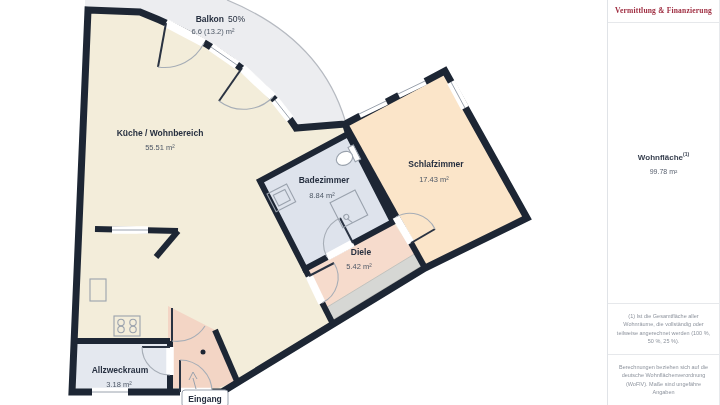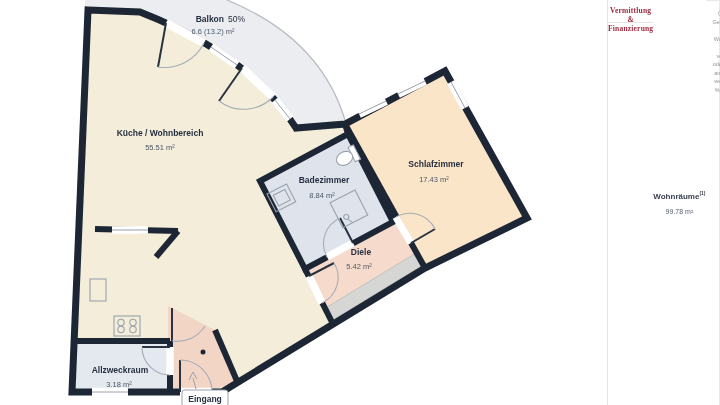--- a/index.html
+++ b/index.html
@@ -18,21 +18,21 @@
   .fixw{stroke:#9aa2ad;stroke-width:1.1;fill:#ffffff;}
   .outerline{stroke:#b6bac1;stroke-width:1.2;fill:none;}
   
   .rname{font:700 8.5px "Liberation Sans",sans-serif;fill:#273040;}
   .rsub{font:400 8.5px "Liberation Sans",sans-serif;fill:#273040;}
   .rarea{font:400 7.5px "Liberation Sans",sans-serif;fill:#4e5866;}
   .tmid{text-anchor:middle;}
   
   .sidebar{position:absolute;left:607px;top:0;width:113px;height:405px;background:#fff;
            border-left:1px solid #e0e3e7;border-right:1px solid #e7e9ec;
-           box-sizing:border-box;display:flex;flex-direction:row;}
+           box-sizing:border-box;display:flex;flex-direction:column;}
   .logo{height:23px;box-sizing:border-box;border-bottom:1px solid #e6e8eb;
         font-family:"Liberation Serif",serif;font-weight:700;font-size:7.5px;
         color:#9e2b3f;text-align:center;padding-top:6px;letter-spacing:.2px;}
   .sb-main{flex:1;display:flex;flex-direction:column;align-items:center;justify-content:center;}
   .wf-label{font-size:8px;font-weight:700;color:#394150;}
   .wf-label sup{font-size:5px;}
   .wf-value{font-size:7px;color:#5a6270;margin-top:7px;}
   .note{border-top:1px solid #e6e8eb;font-size:5.5px;line-height:1.55;color:#8d939d;
         text-align:center;padding:8px 7px;}
 </style>
@@ -162,21 +162,21 @@
       <polyline class="hair" points="189,380 193,372 197,379" fill="none"></polyline>
       <rect x="182" y="390" width="46" height="17" rx="3" fill="#ffffff" stroke="#9aa2ad" stroke-width="1"></rect>
       <text class="rname tmid" x="205" y="402">Eingang</text>
     </g>
   </svg>
 
   <div class="sidebar">
     <div class="logo">Vermittlung &amp; Finanzierung</div>
     <div class="sb-main">
       <div class="wf-label">
-        <span>Wohnräume</span><sup>(1)</sup>
+        <span>Wohnfläche</span><sup>(1)</sup>
       </div>
       <div class="wf-value">99.78 m²</div>
     </div>
     <div class="note">(1) Ist die Gesamtfläche aller Wohnräume, die vollständig oder teilweise angerechnet werden (100 %, 50 %, 25 %).</div>
     <div class="note">Berechnungen beziehen sich auf die deutsche Wohnflächenverordnung (WoFlV). Maße sind ungefähre Angaben</div>
   </div>
 
 </div>
 
 </body></html>

